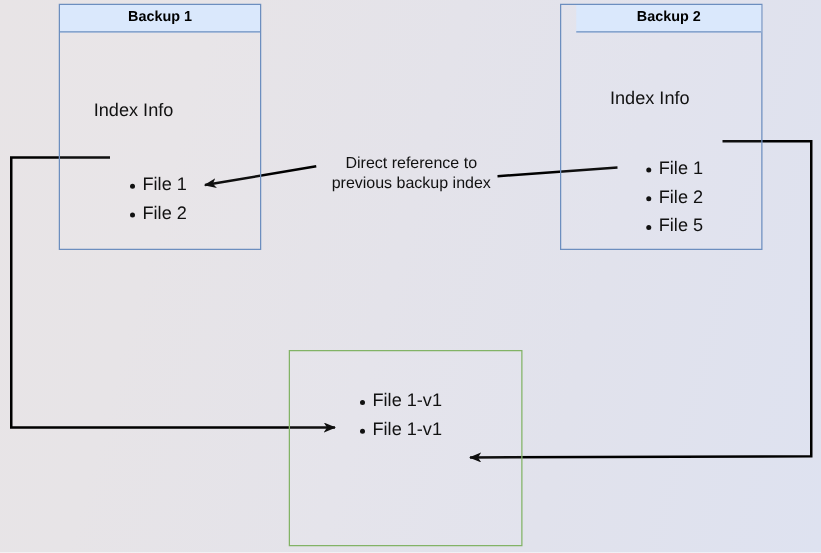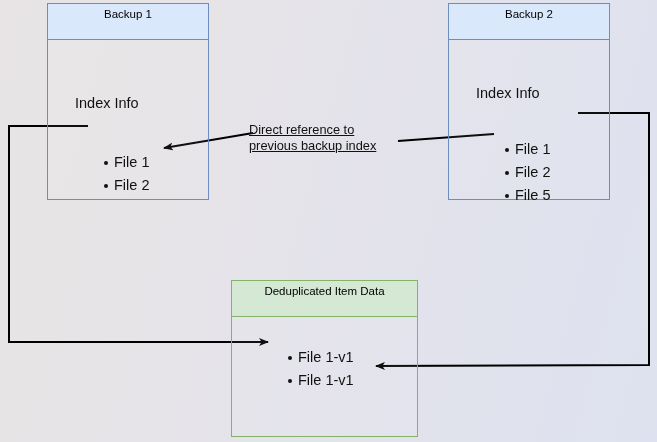--- a/index.html
+++ b/index.html
@@ -23,25 +23,25 @@
     position: absolute;
     box-sizing: border-box;
     border: 1px solid #6c8ebf;
     background: rgba(255,255,255,0.06);
   }
   .node.green {
     border-color: #82b366;
   }
   .node-header {
     box-sizing: border-box;
-    height: 36px;
+    height: 22px;
     line-height: 21px;
     text-align: center;
     font-size: 11.5px;
-    font-weight: normal;
+    font-weight: bold;
     color: #000000;
     background: #dae8fc;
     border-bottom: 1px solid #6c8ebf;
   }
   .node.green > .node-header {
     background: #d5e8d4;
     border-bottom-color: #82b366;
   }
   .node-body {
     position: relative;
@@ -74,22 +74,22 @@
     width: 4px;
     height: 4px;
     border-radius: 50%;
     background: #111111;
   }
   .edge-label {
     position: absolute;
     font-size: 12.8px;
     line-height: 16px;
     color: #111111;
+    text-align: center;
     white-space: pre-line;
-    text-decoration: underline;
   }
   svg.edges {
     position: absolute;
     left: 0;
     top: 0;
     width: 657px;
     height: 442px;
     pointer-events: none;
   }
 </style>
@@ -118,34 +118,33 @@
     <div class="node-header">Backup 1</div>
     <div class="node-body" style="height:174px;">
       <div class="index-label" style="left:27px; top:55px;">Index Info</div>
       <ul class="file-list" style="left:52px; top:111px;">
         <li>File 1</li>
         <li>File 2</li>
       </ul>
     </div>
   </div>
 
-  <div class="node" style="left:448px; top:3px; width:162px; height:197px;">
+  <div class="node" style="left:448px; top:3px; width:162px; height:197px;padding-left:12px;">
     <div class="node-header">Backup 2</div>
     <div class="node-body" style="height:174px;">
       <div class="index-label" style="left:27px; top:45px;">Index Info</div>
       <ul class="file-list" style="left:52px; top:98px;">
         <li>File 1</li>
         <li>File 2</li>
         <li>File 5</li>
       </ul>
     </div>
   </div>
 
   <div class="node green" style="left:231px; top:280px; width:187px; height:157px;">
-    <div class="node-header">Deduplicated Item Data</div>
     <div class="node-body" style="height:96px;">
       <ul class="file-list" style="left:52px; top:29px;">
         <li>File 1-v1</li>
         <li>File 1-v1</li>
       </ul>
     </div>
   </div>
 
   <div class="edge-label" style="left:249px; top:122px; width:160px;">Direct reference to
 previous backup index</div>

